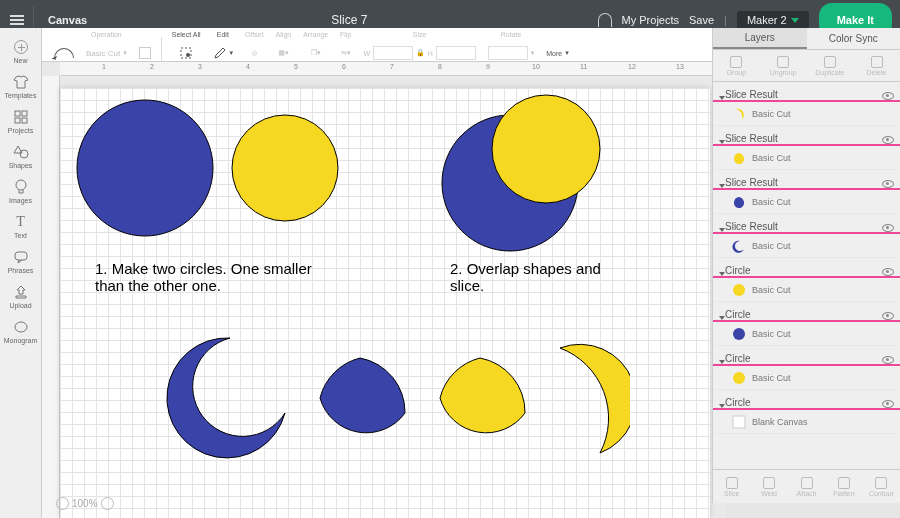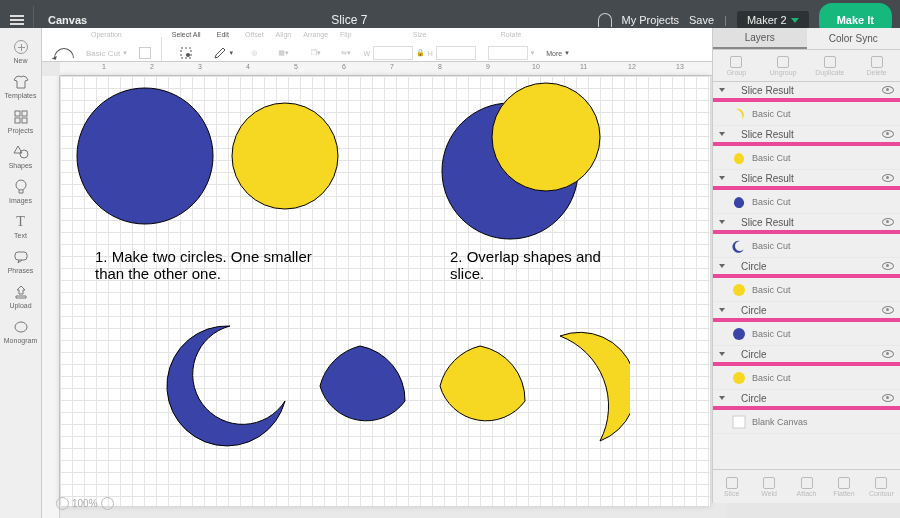--- a/index.html
+++ b/index.html
@@ -31,41 +31,41 @@
   .tb-grp .lbl{font-size:7px;}
   .tb-grp .bot{height:16px;display:flex;align-items:center;gap:3px;}
   .undo-arc{width:20px;height:10px;border:1.2px solid #555;border-bottom:none;border-radius:12px 12px 0 0;position:relative;}
   .undo-arc:before{content:"";position:absolute;left:-3px;bottom:-2px;border-top:3px solid #555;border-right:3px solid transparent;border-left:3px solid transparent;transform:rotate(-30deg);}
   .fake-inp{width:40px;height:14px;border:1px solid #ddd;}
   
   .canvas-wrap{position:absolute;top:62px;left:42px;right:174px;bottom:0;background:#e9e9e9;}
   .ruler-h{position:absolute;top:0;left:18px;right:0;height:14px;background:#f5f5f5;border-bottom:1px solid #ccc;font-size:7px;color:#888;}
   .ruler-h span{position:absolute;top:1px;}
   .ruler-v{position:absolute;top:14px;left:0;width:18px;bottom:0;background:#f5f5f5;border-right:1px solid #ccc;font-size:7px;color:#888;}
-  .mat{position:absolute;top:14px;left:18px;width:650px;height:430px;background:#fff;
+  .mat{position:absolute;top:26px;left:18px;width:650px;height:430px;background:#fff;
     background-image:
       linear-gradient(#e4e4e4 1px,transparent 1px),
       linear-gradient(90deg,#e4e4e4 1px,transparent 1px),
       linear-gradient(#ccc 1px,transparent 1px),
       linear-gradient(90deg,#ccc 1px,transparent 1px);
     background-size:12px 12px,12px 12px,48px 48px,48px 48px;
     box-shadow:0 0 6px rgba(0,0,0,.15);}
   .shape{position:absolute;}
   .caption{position:absolute;font-size:15px;color:#000;white-space:pre;}
   .zoom{position:absolute;left:14px;bottom:8px;font-size:10px;color:#aaa;display:flex;align-items:center;gap:3px;}
   .zm-btn{width:13px;height:13px;border:1px solid #bbb;border-radius:50%;position:relative;}
   
   .rightpanel{position:absolute;top:28px;right:0;width:188px;bottom:15px;background:#efefef;border-left:1px solid #ccc;display:flex;flex-direction:column;font-size:10px;color:#555;}
   .rp-tabs{display:flex;height:22px;border-bottom:1px solid #ccc;}
   .rp-tab{flex:1;display:flex;align-items:center;justify-content:center;font-size:10px;cursor:pointer;}
   .rp-tab.active{background:#e0e0e0;border-bottom:2px solid #888;}
   .rp-actions{display:flex;height:32px;border-bottom:1px solid #ccc;color:#bdbdbd;font-size:7px;}
   .rp-actions>div{flex:1;display:flex;flex-direction:column;align-items:center;justify-content:center;gap:1px;}
   .layers{flex:1;overflow:hidden;}
-  .layer-hdr{display:flex;align-items:center;height:20px;padding:0 6px;border-bottom:4px solid #ec4899;gap:16px;}
+  .layer-hdr{display:flex;align-items:flex-end;height:20px;padding:0 6px;border-bottom:2px solid #ec4899;gap:0;}
   .chev{width:0;height:0;border-left:3px solid transparent;border-right:3px solid transparent;border-top:4px solid #666;}
   .eye{margin-left:auto;width:12px;height:8px;border:1px solid #888;border-radius:50%;position:relative;}
   .eye:after{content:"";position:absolute;top:1px;left:3px;width:3px;height:3px;background:#888;border-radius:50%;}
   .layer-sub{display:flex;align-items:center;height:24px;padding:0 6px 0 18px;border-bottom:1px solid #e8e8e8;gap:5px;font-size:9px;color:#777;}
   .swatch{width:16px;height:16px;border-radius:3px;display:flex;align-items:center;justify-content:center;}
   .rp-bottom{height:34px;border-top:1px solid #ccc;display:flex;color:#bbb;font-size:7px;}
   .rp-bottom>div{flex:1;display:flex;flex-direction:column;align-items:center;justify-content:center;gap:1px;}
   .tiny-ic{width:12px;height:12px;border:1px solid #bbb;border-radius:2px;}
 </style>
 </head>

